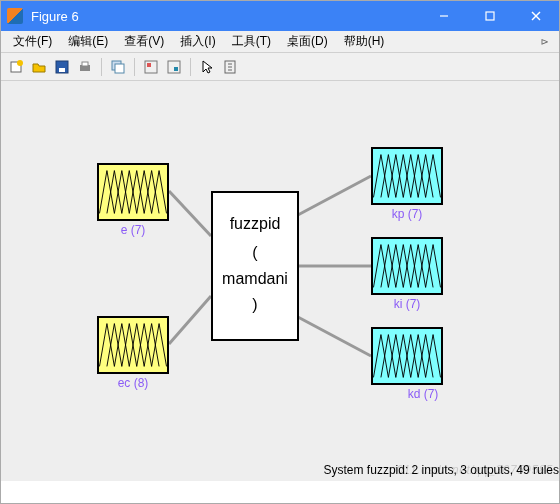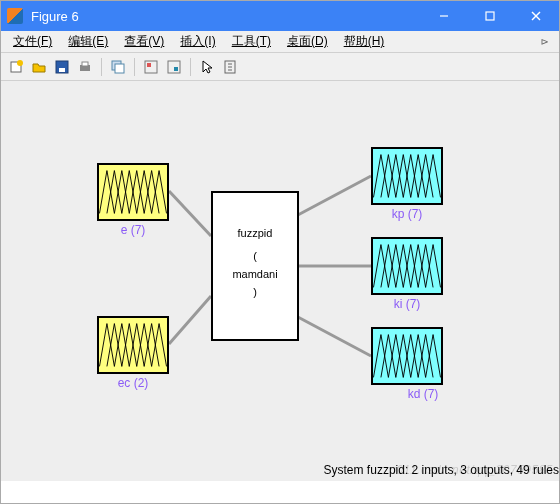--- a/index.html
+++ b/index.html
@@ -35,21 +35,21 @@
 
   .menubar {
     background: #f0f0f0;
     border-bottom: 1px solid #d0d0d0;
     display: flex;
     height: 22px;
     align-items: center;
     padding: 0 4px;
     font-size: 12px;
   }
-  .menubar .menu { padding: 14px 8px; text-decoration: underline; }
+  .menubar .menu { padding: 14px 8px; }
   .menubar .spacer { flex: 1; }
   .menubar .dd { padding: 0 6px; color: #666; font-size: 10px; }
 
   .toolbar {
     background: #f0f0f0;
     border-bottom: 1px solid #d0d0d0;
     display: flex;
     align-items: center;
     height: 28px;
     padding: 0 4px;
@@ -85,21 +85,21 @@
     font-size: 12px;
     color: #8b5cf6;
     text-align: center;
     width: 80px;
   }
   .sysbox {
     position: absolute;
     background: #fff;
     border: 2px solid #000;
     text-align: center;
-    font-size: 11px;
+    font-size: 16px;
     padding: 18px 0;
     line-height: 1.6;
     display: flex; flex-direction: column; justify-content: center;
   }
   .connector {
     position: absolute;
     stroke: #999;
     stroke-width: 3;
     fill: none;
     pointer-events: none;
@@ -239,21 +239,21 @@
   </div>
   <div class="lbl" style="left:92px; top:142px;">e (7)</div>
 
   <div class="mfbox in" style="left:96px; top:235px;">
     <svg viewBox="0 0 72 58">
       <g stroke="#000" stroke-width="1" fill="none">
         <path d="M0 52 L8 6 L16 52 M8 52 L16 6 L24 52 M16 52 L24 6 L32 52 M24 52 L32 6 L40 52 M32 52 L40 6 L48 52 M40 52 L48 6 L56 52 M48 52 L56 6 L64 52 M56 52 L64 6 L72 52"></path>
       </g>
     </svg>
   </div>
-  <div class="lbl" style="left:92px; top:295px;">ec (2)</div>
+  <div class="lbl" style="left:92px; top:295px;">ec (8)</div>
 
   <div class="sysbox" style="left:210px; top:110px; width:88px; height:150px;">
     <div>fuzzpid</div>
     <div style="height:6px"></div>
     <div>(</div>
     <div>mamdani</div>
     <div>)</div>
     <div style="height:6px"></div>
   </div>
 

